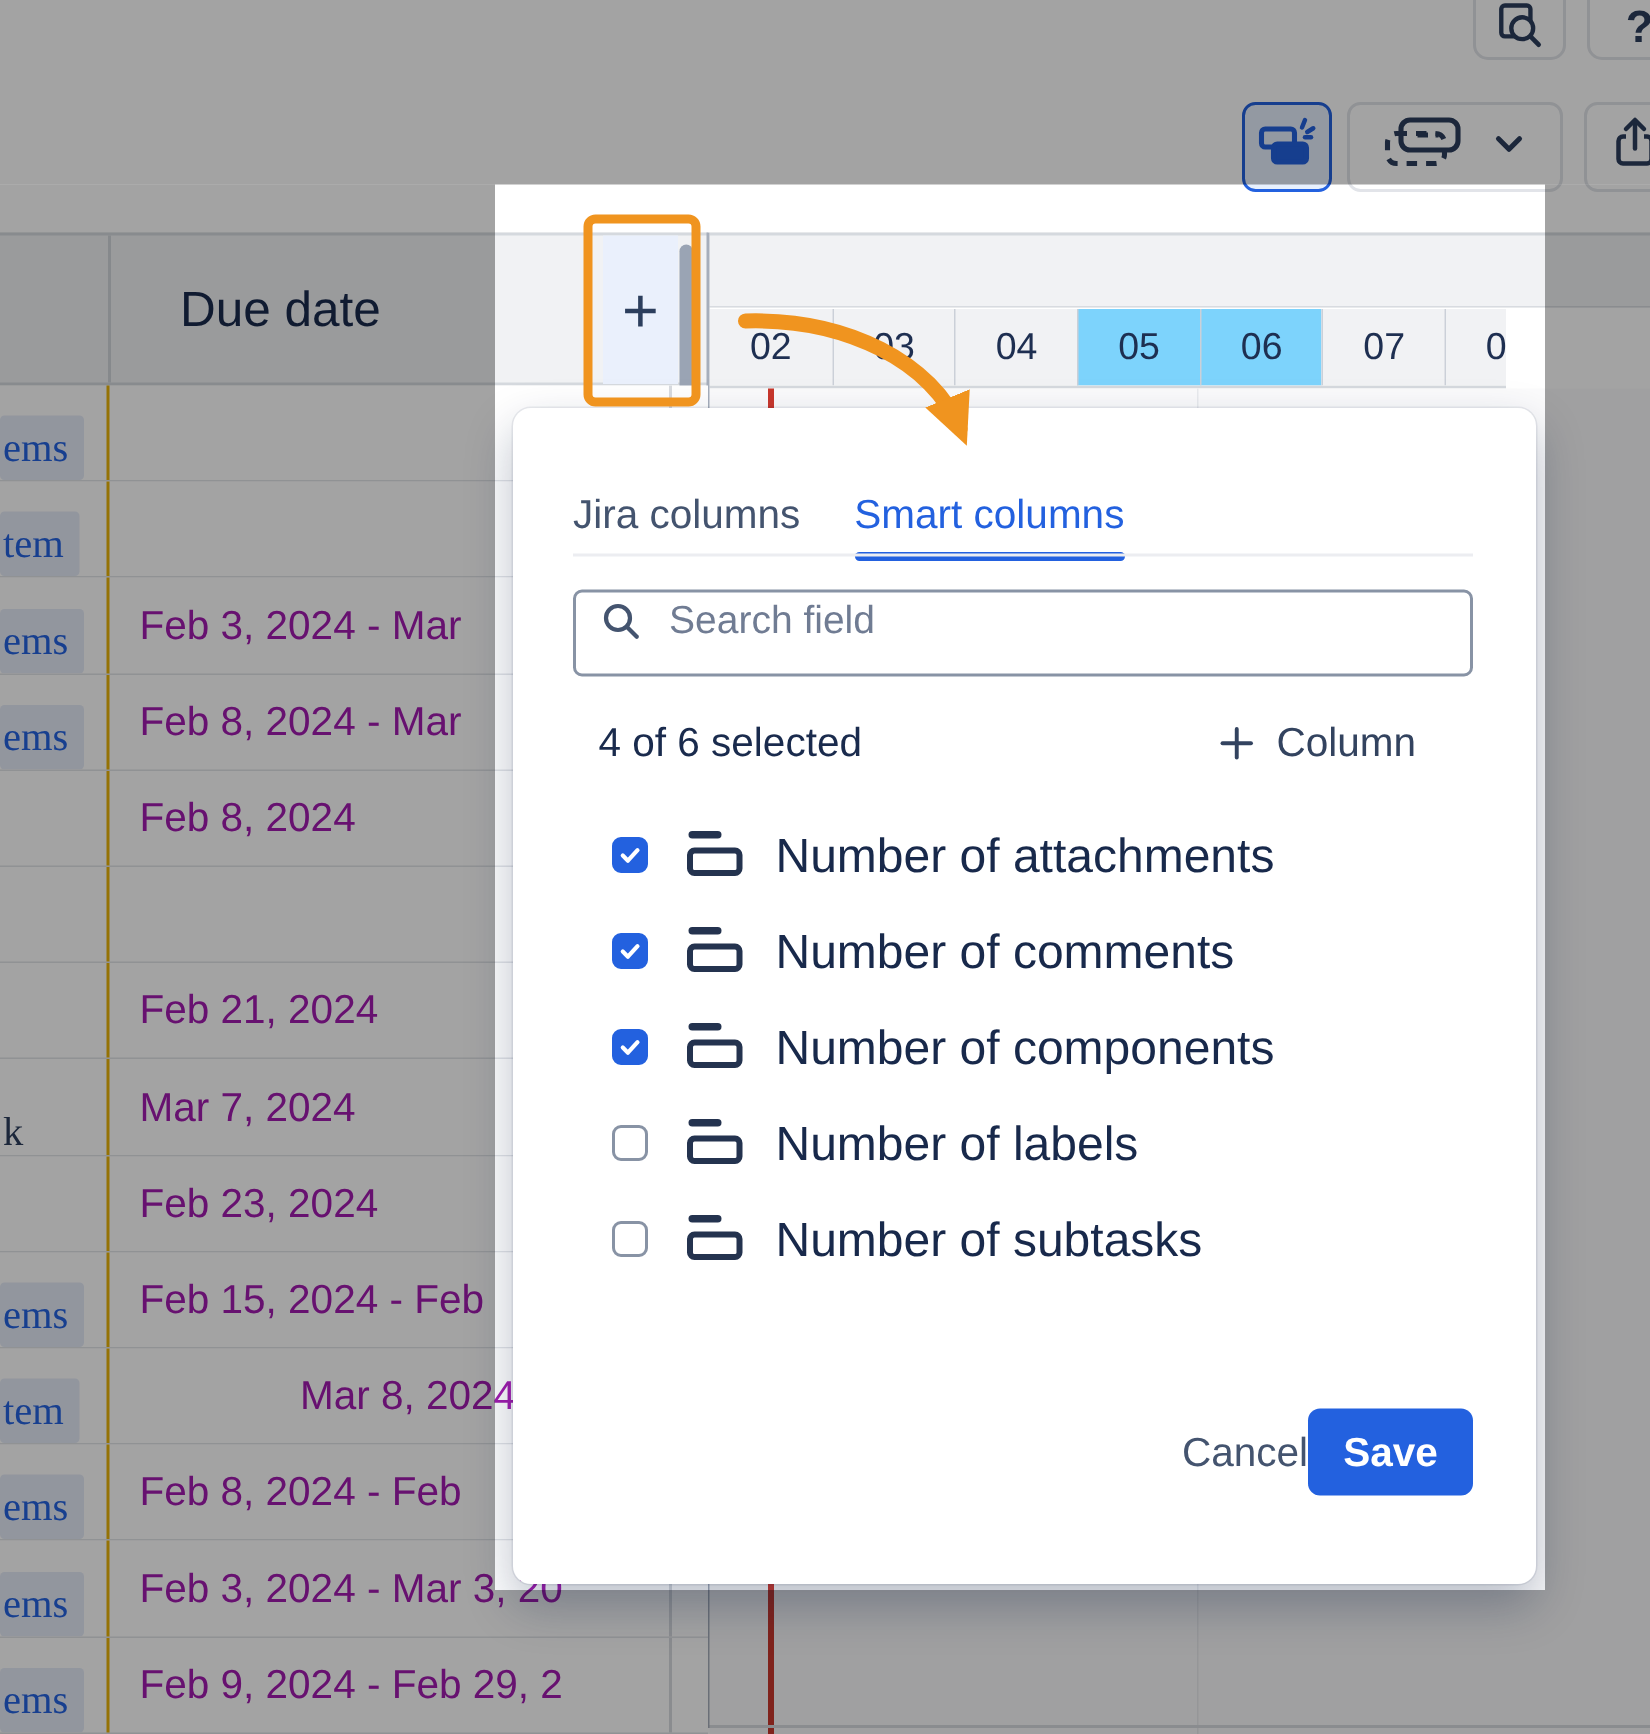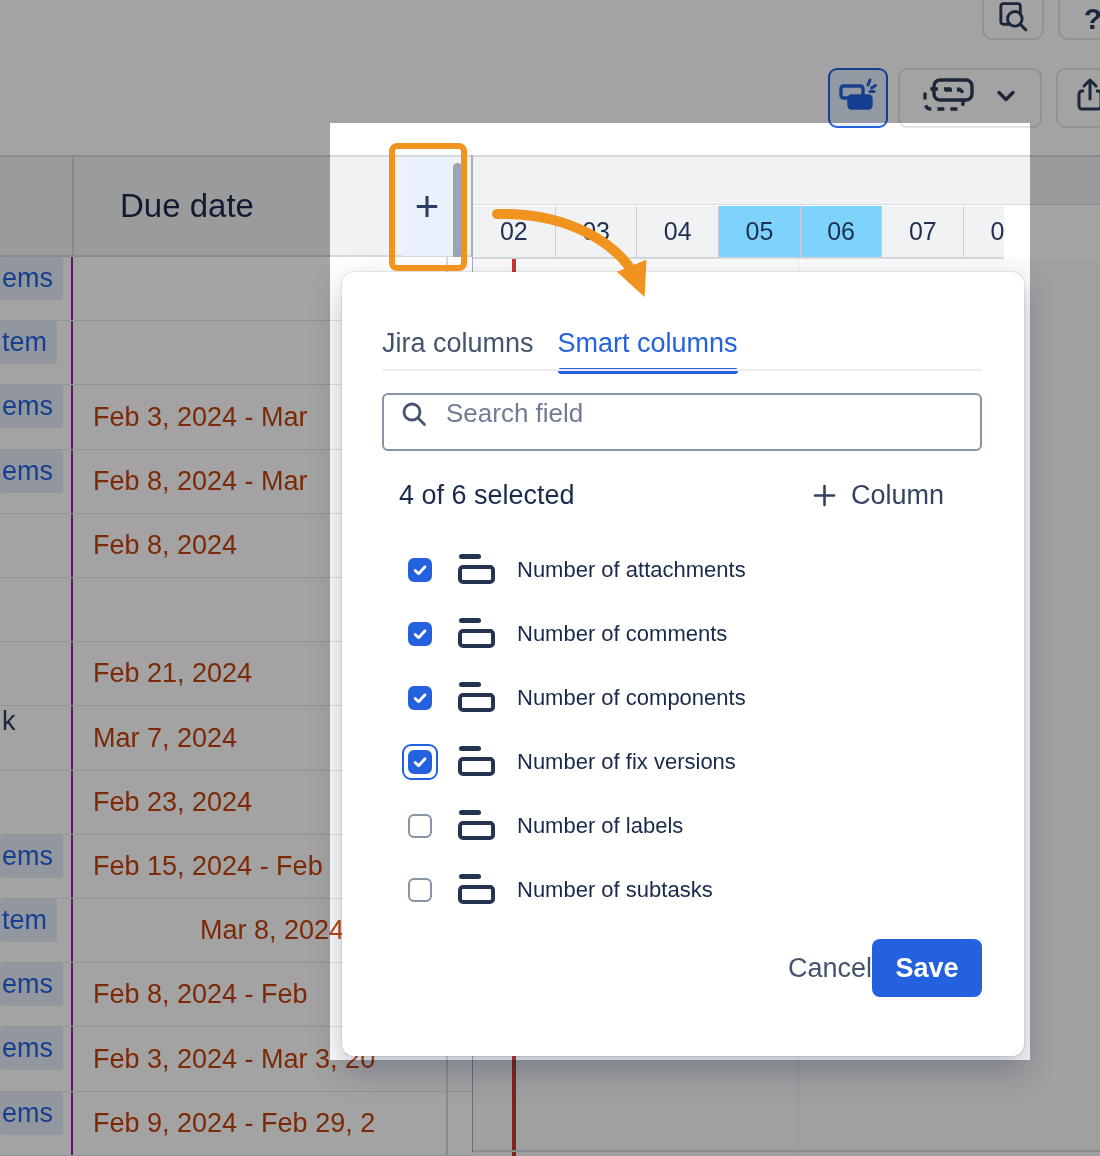--- a/index.html
+++ b/index.html
@@ -39,42 +39,42 @@
   .tl-cell + .tl-cell{border-left:1px solid #CBD0D8;}
   .tl-cell.weekend{background:#7dd3fc;}
   #tl-body{left:473px;top:259px;width:627px;height:897px;background:#FBFBFC;}
   #tl-week-line{left:798px;top:259px;width:1px;height:897px;background:#E9EBEE;}
   #tl-bottom-line{left:472px;top:1150px;width:628px;height:2px;background:#D8DBE0;}
   #today-line{left:512px;top:259px;width:4px;height:897px;background:var(--today);}
 
   
   #rows{left:0;top:257px;width:472px;}
   .row{height:64.21px;display:flex;box-sizing:border-box;border-bottom:1px solid #E2E4E8;background:#fff;}
-  .cell-link{width:73px;box-sizing:border-box;border-right:2px solid #a21caf;
-    display:flex;align-items:flex-start;overflow:hidden;font-size:27px;}
+  .cell-link{width:73px;box-sizing:border-box;border-right:2px solid #eab308;
+    display:flex;align-items:flex-end;overflow:hidden;font-size:27px;font-family:Liberation Serif, serif;}
   .link-chip{display:inline-block;background:#E5EBF8;border-radius:3px;color:var(--link);
     padding:8px 10px 8px 2px;line-height:1;}
   .cell-link.plain{color:#2C3E5D;padding-left:2px;}
   .cell-due{width:375px;box-sizing:border-box;border-right:2px solid #D8DBE0;
-    display:flex;align-items:center;padding-left:20px;font-size:27px;color:#c2410c;
+    display:flex;align-items:center;padding-left:20px;font-size:27px;color:#a21caf;
     white-space:nowrap;overflow:hidden;text-align:center;}
   .cell-due.indent{padding-left:127px;}
 
   
   .dim{position:absolute;background:rgba(0,0,0,0.36);z-index:50;}
 
   
   #spot-rect{left:389px;top:143px;width:78px;height:128px;border:6px solid var(--orange);
     border-radius:8px;box-sizing:border-box;z-index:80;}
   #arrow-svg{left:0;top:0;z-index:80;pointer-events:none;}
 
   
   #dialog{left:342px;top:272px;width:682px;height:784px;background:#fff;border-radius:12px;
     box-shadow:0 0 0 1px rgba(9,30,66,0.08),0 14px 32px rgba(9,30,66,0.28);z-index:70;box-sizing:border-box;}
-  #dlg-tabs{left:40px;top:56px;display:flex;gap:24px;font-size:27px;font-weight:500;}
+  #dlg-tabs{left:40px;top:56px;display:flex;gap:36px;font-size:27px;font-weight:500;}
   .tab{position:relative;padding-bottom:11px;color:#44546F;cursor:pointer;}
   .tab.active{color:var(--accent);}
   .tab.active::after{content:"";position:absolute;left:0;right:0;bottom:-4px;height:6px;
     border-radius:3px;background:var(--accent);}
   #dlg-tabline{left:40px;right:42px;top:97px;height:2px;background:#ECEDF1;}
   #dlg-search{left:40px;right:42px;top:121px;height:58px;border:2px solid #8893A5;border-radius:6px;
     display:flex;align-items:center;padding:0 12px 17px 16px;gap:16px;box-sizing:border-box;background:#fff;}
   #dlg-search input{border:none;outline:none;font-size:26px;color:#172B4D;width:100%;
     font-family:"Liberation Sans",sans-serif;background:transparent;}
   #dlg-search input::placeholder{color:#707C93;opacity:1;}
@@ -88,21 +88,21 @@
     border:2px solid transparent;border-radius:9px;box-sizing:border-box;margin-right:20px;}
   .cb-wrap.focused{border-color:var(--accent);}
   .checkbox{width:24px;height:24px;border-radius:6px;box-sizing:border-box;display:flex;
     align-items:center;justify-content:center;background:#fff;border:2px solid #8893A5;}
   .checkbox.checked{background:var(--accent);border-color:var(--accent);}
   .tray-icon{width:42px;height:34px;position:relative;display:inline-block;margin-right:17px;}
   .tray-icon::before{content:"";position:absolute;left:1px;top:1px;width:22px;height:5px;
     border-radius:2.5px;background:#24334F;}
   .tray-icon::after{content:"";position:absolute;left:0;top:12px;width:37px;height:19px;
     border:4.5px solid #24334F;border-radius:5px;box-sizing:border-box;}
-  .check-label{font-size:22px;color:#18294B;}
+  .check-label{font-size:32px;color:#18294B;}
   #dlg-footer{position:absolute;right:42px;bottom:59px;display:flex;align-items:center;}
   #cancel-btn{font-size:27px;font-weight:500;color:#44546F;cursor:pointer;}
   #save-btn{width:110px;height:58px;border-radius:8px;background:var(--accent);color:#fff;
     font-size:27px;font-weight:bold;display:flex;align-items:center;justify-content:center;
     border:none;cursor:pointer;font-family:"Liberation Sans",sans-serif;}
 </style>
 </head>
 <body>
 
 <div id="canvas" style="--accent: #2361DF; --orange: #F0941F; --today: #C9372C; --link: #2563E0;">
@@ -332,31 +332,20 @@
             <span class="checkbox checked">
               <svg width="16" height="16" viewBox="0 0 16 16" fill="none">
                 <path d="M3.2 8.4 L6.6 11.8 L13 4.8" stroke="#fff" stroke-width="2.8" stroke-linecap="round" stroke-linejoin="round"></path>
               </svg>
             </span>
           </span>
           <span class="tray-icon"></span>
           <span class="check-label">Number of components</span>
         </div>
         <div class="check-row">
-          <span class="cb-wrap focused">
-            <span class="checkbox checked">
-              <svg width="16" height="16" viewBox="0 0 16 16" fill="none">
-                <path d="M3.2 8.4 L6.6 11.8 L13 4.8" stroke="#fff" stroke-width="2.8" stroke-linecap="round" stroke-linejoin="round"></path>
-              </svg>
-            </span>
-          </span>
-          <span class="tray-icon"></span>
-          <span class="check-label">Number of fix versions</span>
-        </div>
-        <div class="check-row">
           <span class="cb-wrap">
             <span class="checkbox"></span>
           </span>
           <span class="tray-icon"></span>
           <span class="check-label">Number of labels</span>
         </div>
         <div class="check-row">
           <span class="cb-wrap">
             <span class="checkbox"></span>
           </span>

